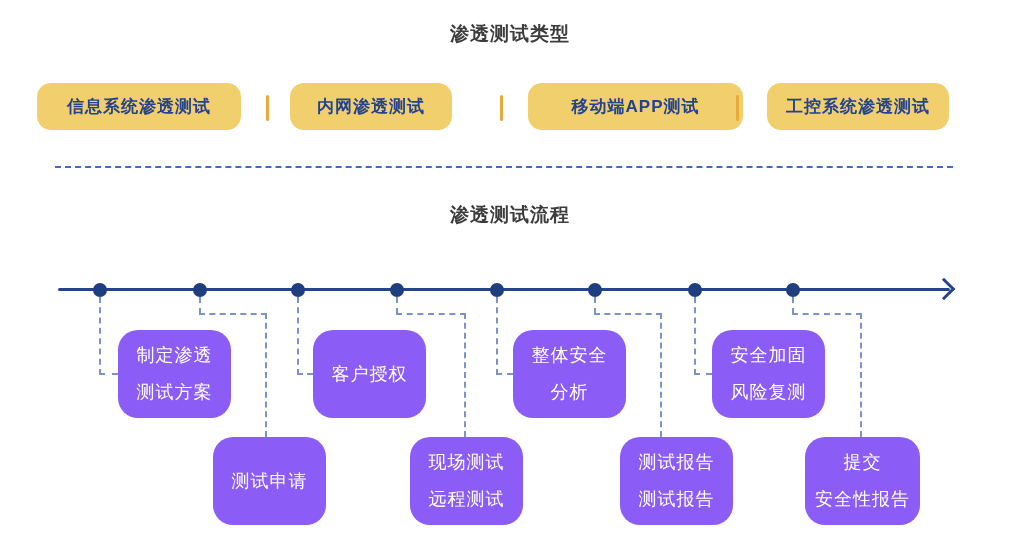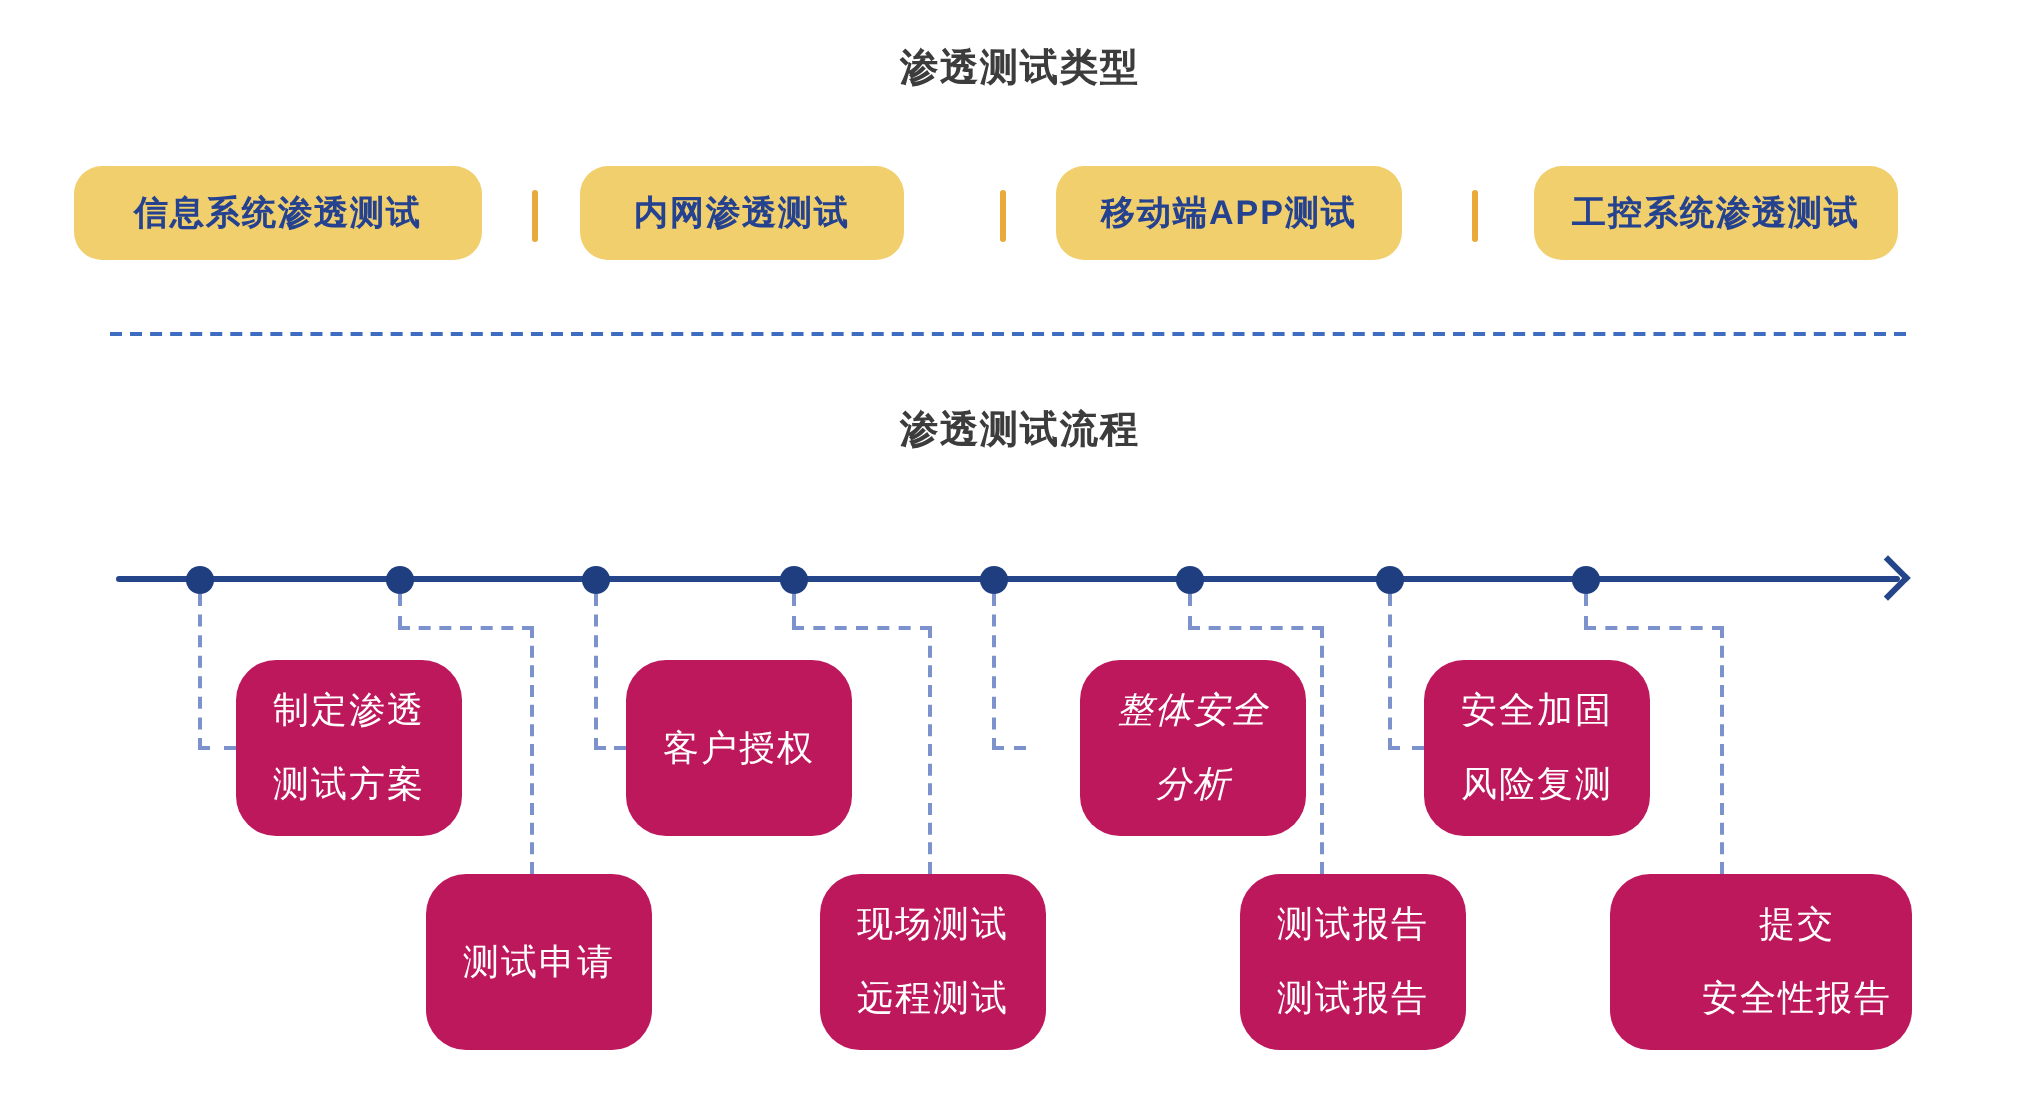--- a/index.html
+++ b/index.html
@@ -23,21 +23,21 @@
   
   .type-badge {
     position:absolute; top:83px; height:47px;
     background:#F2CF6D; border-radius:14px;
     display:flex; align-items:center; justify-content:center;
     font-size:17px; font-weight:bold; color:#24428F;
     letter-spacing:1px; box-sizing:border-box;
   }
   .badge-1 { left:37px;  width:204px; }
   .badge-2 { left:290px; width:162px; }
-  .badge-3 { left:528px; width:173px; }
+  .badge-3 { left:528px; width:215px; }
   .badge-4 { left:767px; width:182px; }
 
   .badge-sep {
     position:absolute; top:95px; width:3px; height:26px;
     background:#E9A93B; border-radius:2px;
   }
   .sep-1 { left:266px; } .sep-2 { left:500px; } .sep-3 { left:736px; }
 
   
   .section-divider {
@@ -60,31 +60,31 @@
     background:#1F3E80; border-radius:50%;
   }
 
   
   .conn-v { position:absolute; width:0; border-left:2px dashed #7C92CC; }
   .conn-h { position:absolute; height:0; border-top:2px dashed #7C92CC; }
 
   
   .step-box {
     position:absolute; width:113px; height:88px;
-    background:#be185d; border-radius:20px;
+    background:#8b5cf6; border-radius:20px;
     display:flex; flex-direction:column; align-items:center; justify-content:center;
     color:#ffffff; font-size:18px; letter-spacing:1px;
   }
   .step-box span { display:block; line-height:37px; white-space:nowrap; }
   .row-above { top:330px; }
   .row-below { top:437px; }
   .step-1 { left:118px; } .step-3 { left:313px;align-items:center; }
-  .step-5 { left:540px;font-style:italic; } .step-7 { left:712px; }
+  .step-5 { left:513px; } .step-7 { left:712px; }
   .step-2 { left:213px;text-align:center; } .step-4 { left:410px; }
-  .step-6 { left:620px;justify-content:center; } .step-8 { left:805px; width:115px;padding-left:36px; }
+  .step-6 { left:620px;justify-content:center; } .step-8 { left:805px; width:115px; }
 </style>
 </head>
 <body>
 
 <div class="stage">
 
   <div class="section-title title-types">渗透测试类型</div>
 
   <div class="type-badge badge-1">信息系统渗透测试</div>
   <div class="badge-sep sep-1"></div>

